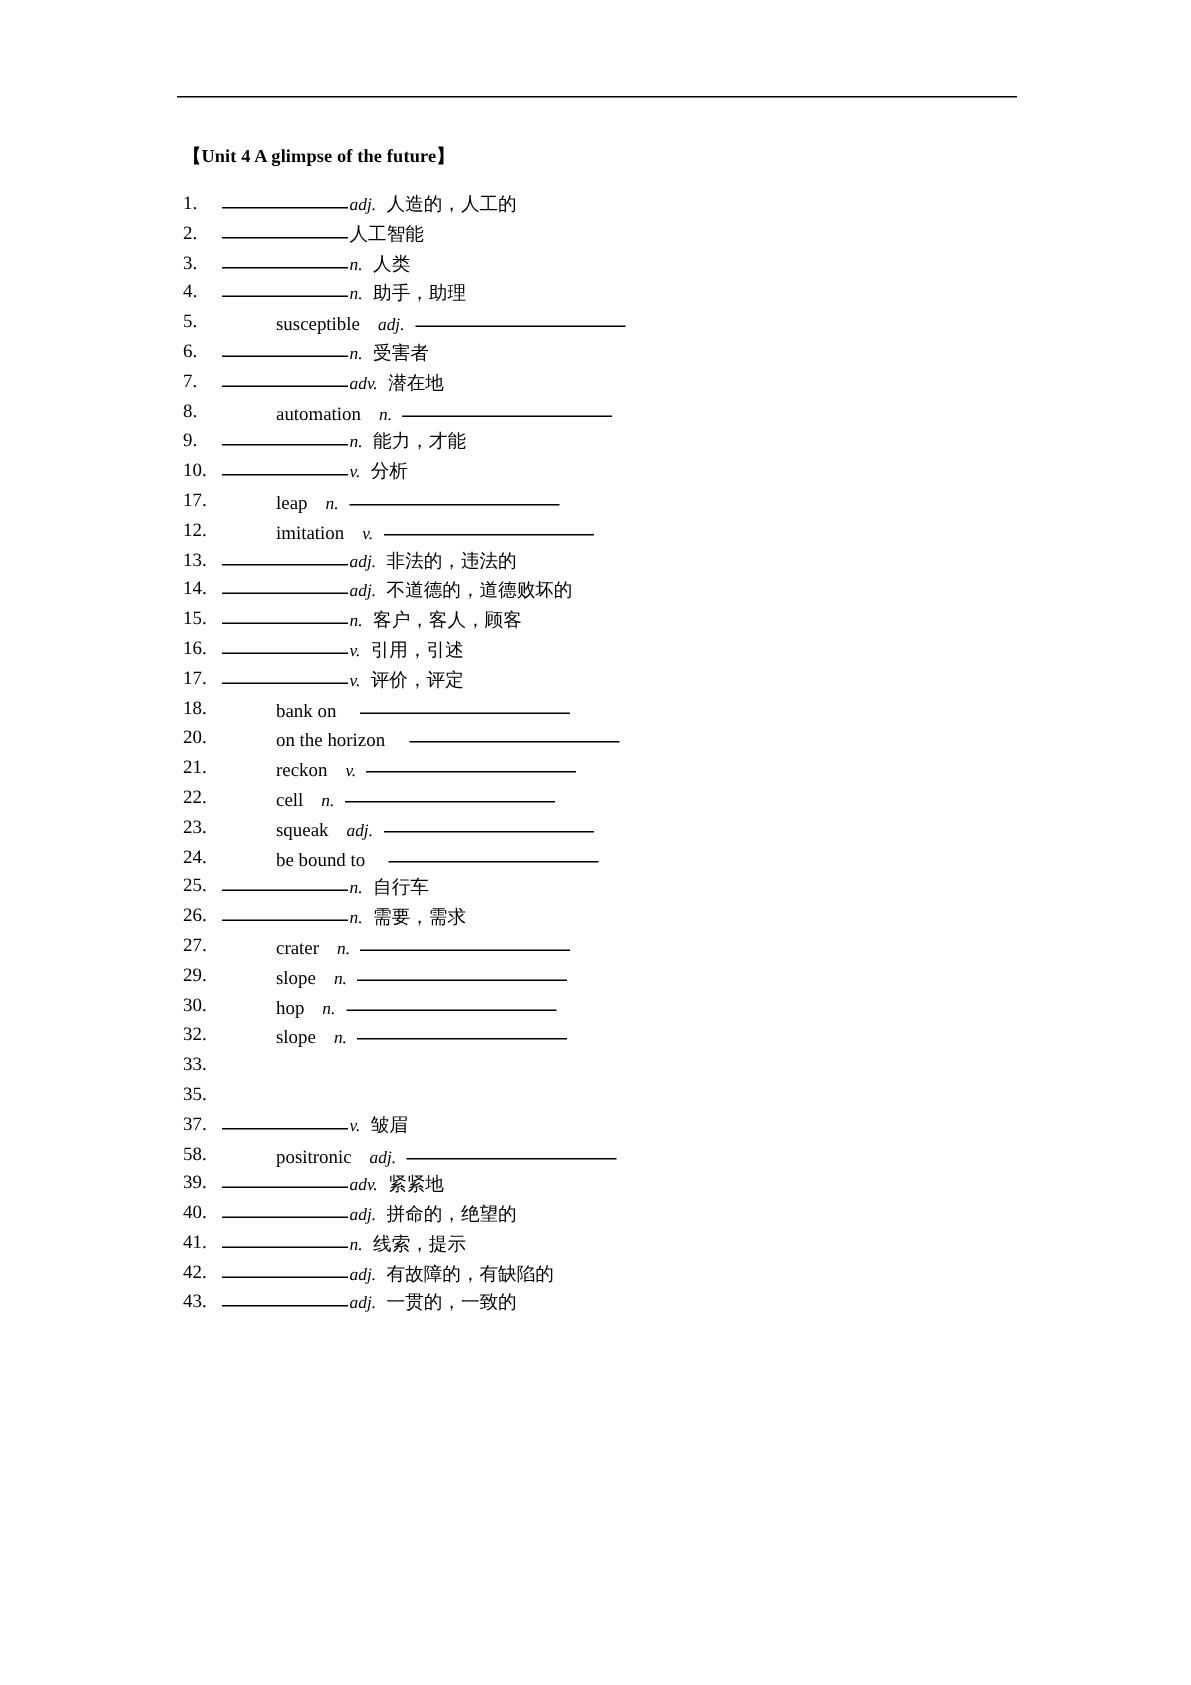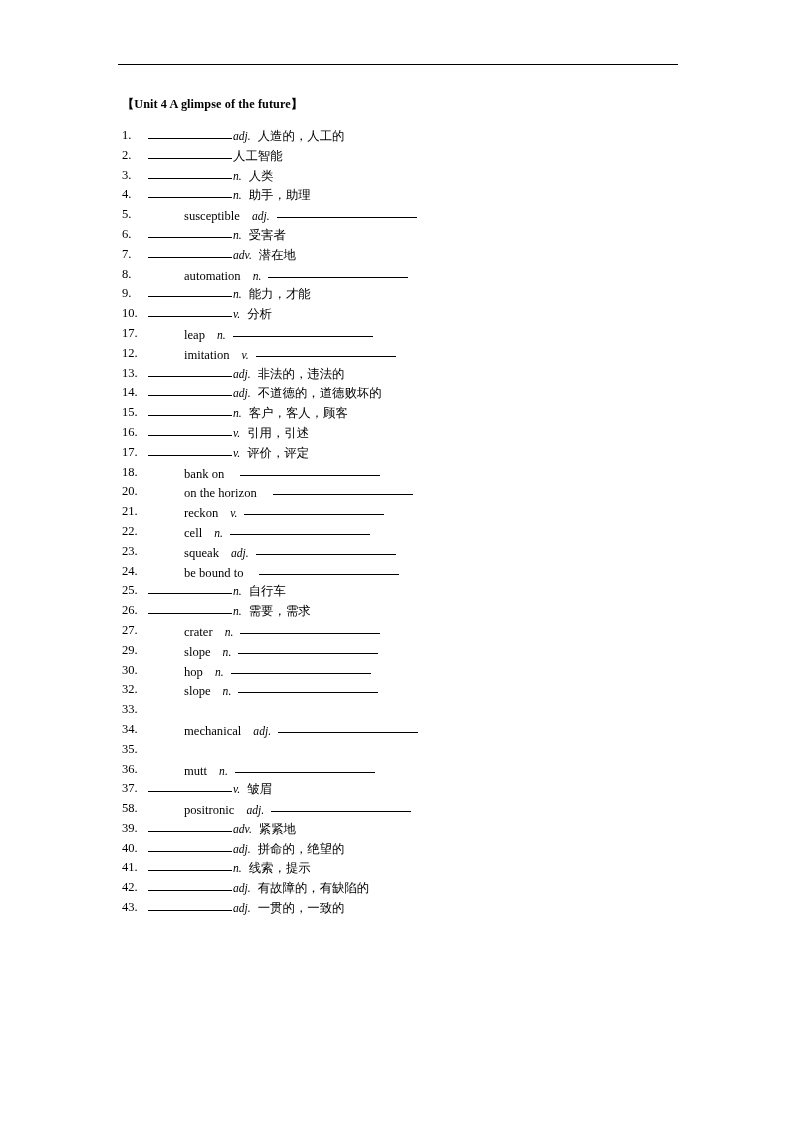--- a/index.html
+++ b/index.html
@@ -250,29 +250,21 @@
         <span class="row-body"><span class="word">hop</span><span class="sp-md"></span><span class="pos">n.</span><span class="sp-sm"></span><span class="blank-trail"></span></span>
       </div>
       <div class="vocab-row">
         <span class="row-num">32.</span>
         <span class="row-body"><span class="word">slope</span><span class="sp-md"></span><span class="pos">n.</span><span class="sp-sm"></span><span class="blank-trail"></span></span>
       </div>
       <div class="vocab-row">
         <span class="row-num">33.</span>
       </div>
       <div class="vocab-row">
-        <span class="row-num">34.</span>
-        <span class="row-body"><span class="word">mechanical</span><span class="sp-md"></span><span class="pos">adj.</span><span class="sp-sm"></span><span class="blank-trail"></span></span>
-      </div>
-      <div class="vocab-row">
         <span class="row-num">35.</span>
-      </div>
-      <div class="vocab-row">
-        <span class="row-num">36.</span>
-        <span class="row-body"><span class="word">mutt</span><span class="sp-md"></span><span class="pos">n.</span><span class="sp-sm"></span><span class="blank-trail"></span></span>
       </div>
       <div class="vocab-row">
         <span class="row-num">37.</span>
         <span class="row-body"><span class="blank-lead"></span><span class="def-col"><span class="pos">v.</span><span class="sp-sm"></span><span class="gloss">皱眉</span></span></span>
       </div>
       <div class="vocab-row">
         <span class="row-num">58.</span>
         <span class="row-body"><span class="word">positronic</span><span class="sp-md"></span><span class="pos">adj.</span><span class="sp-sm"></span><span class="blank-trail"></span></span>
       </div>
       <div class="vocab-row">

